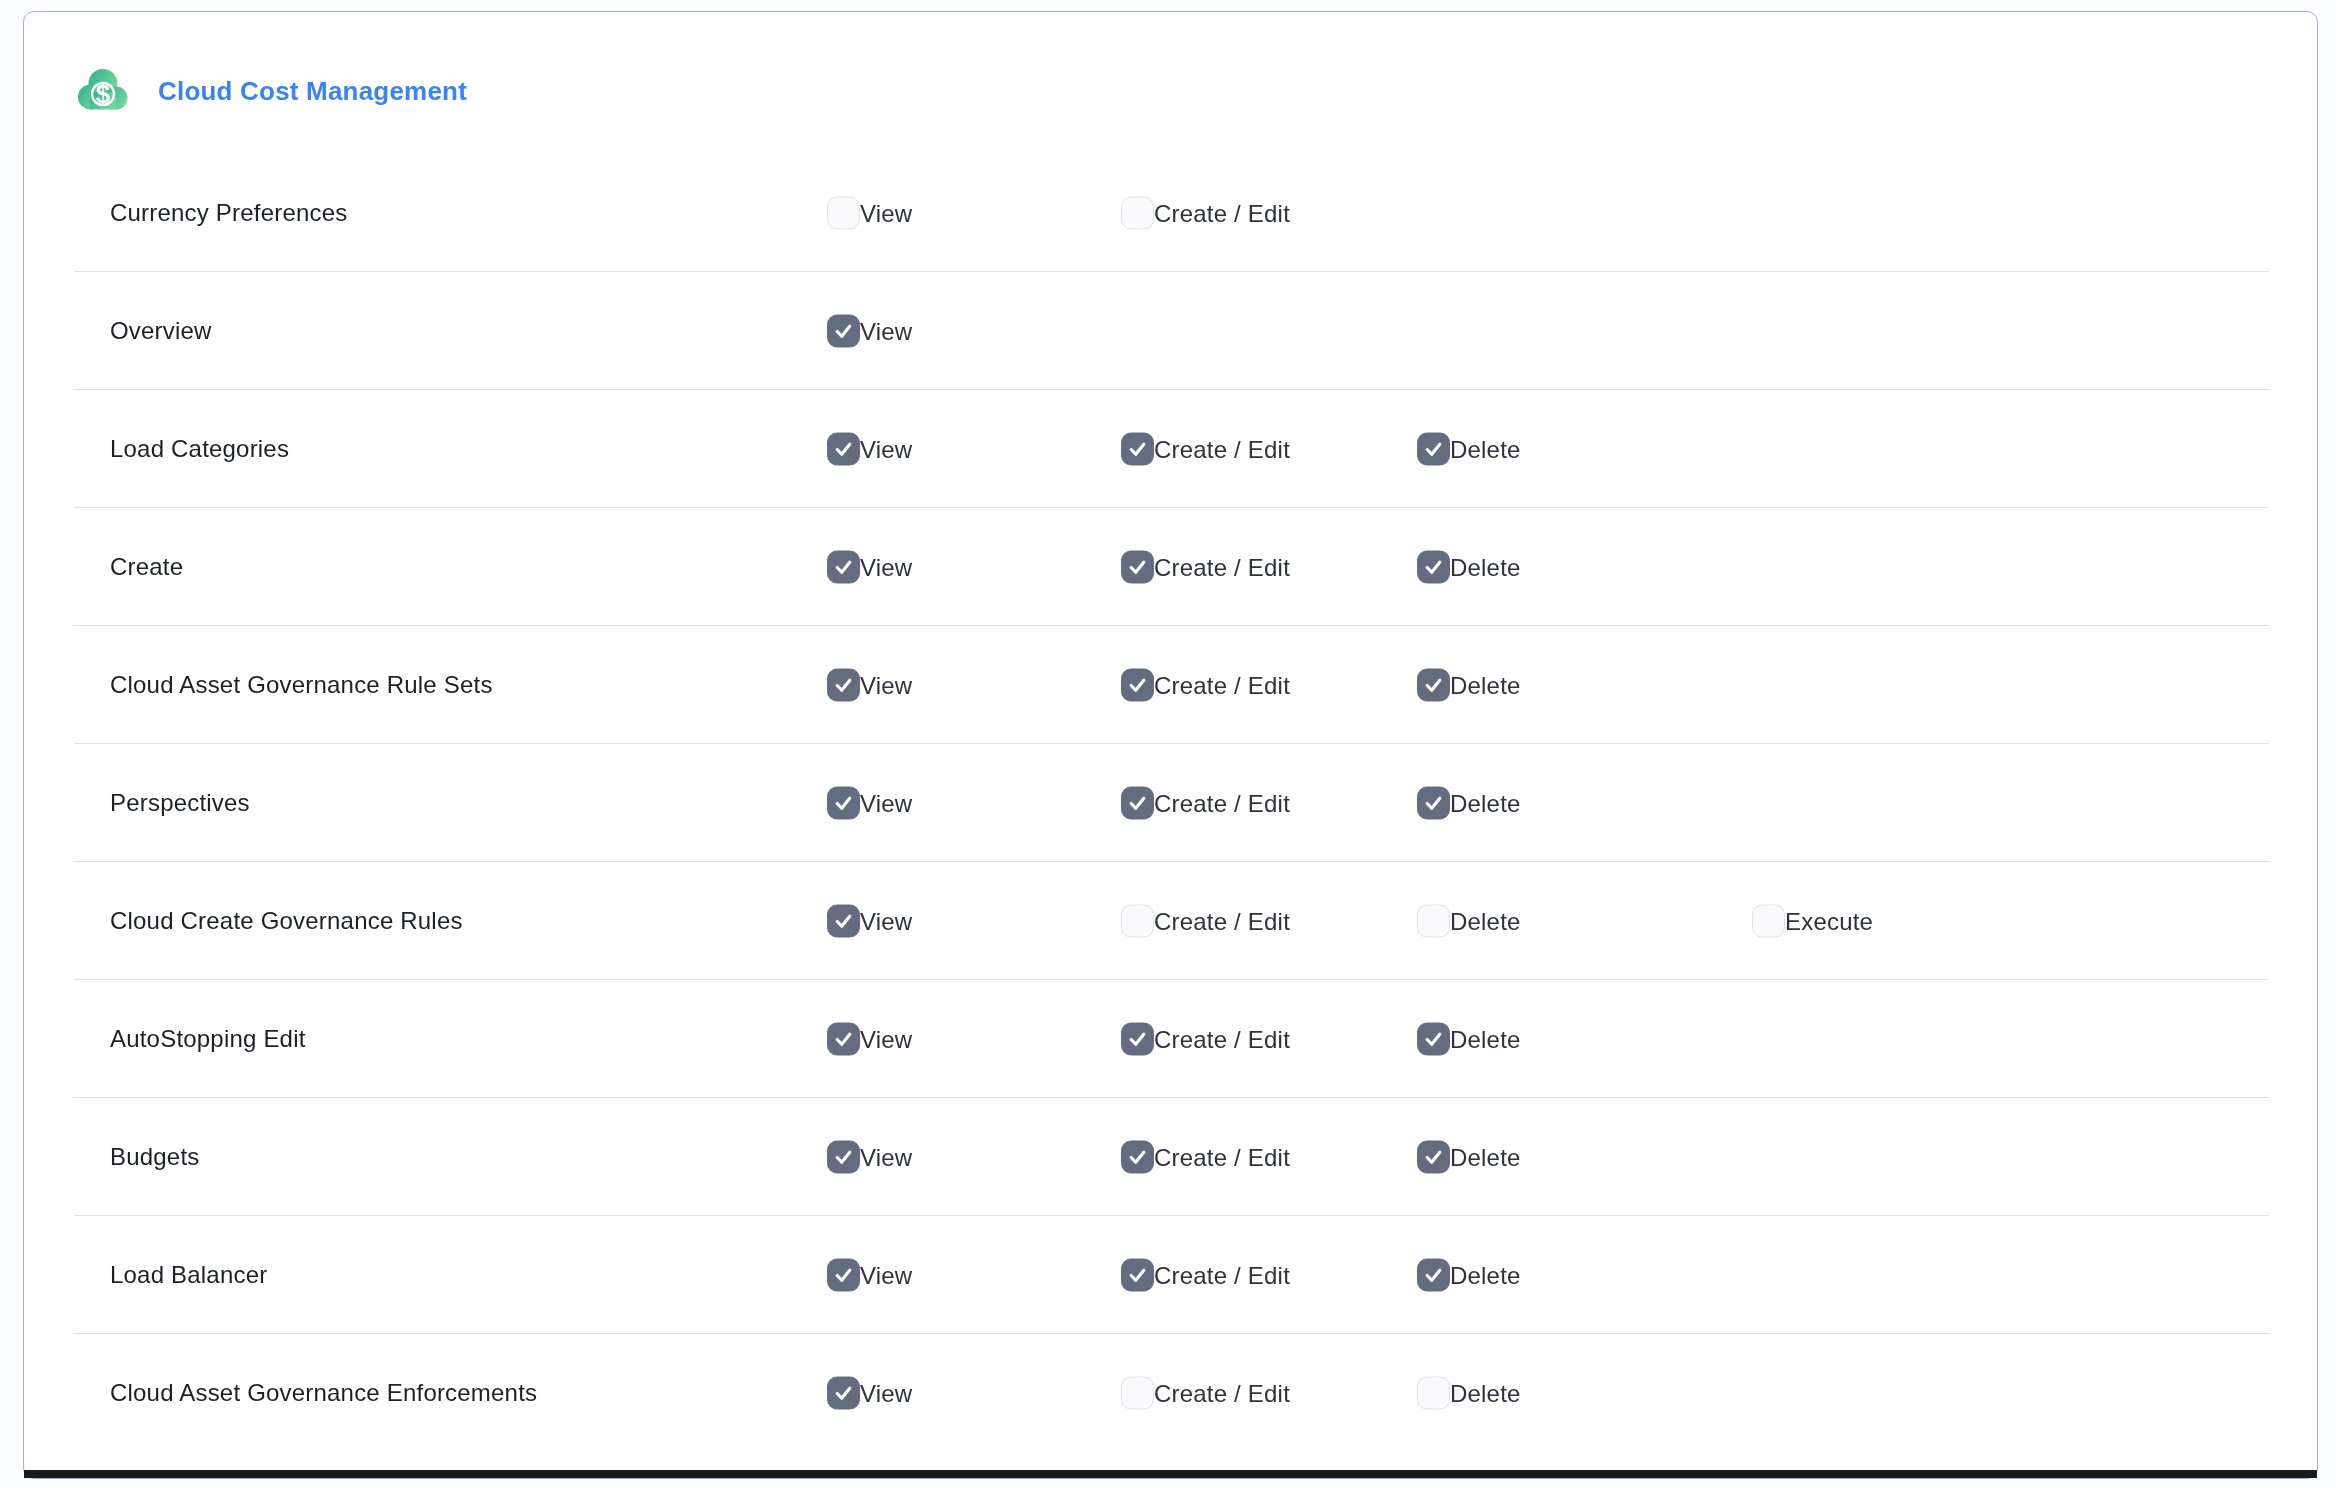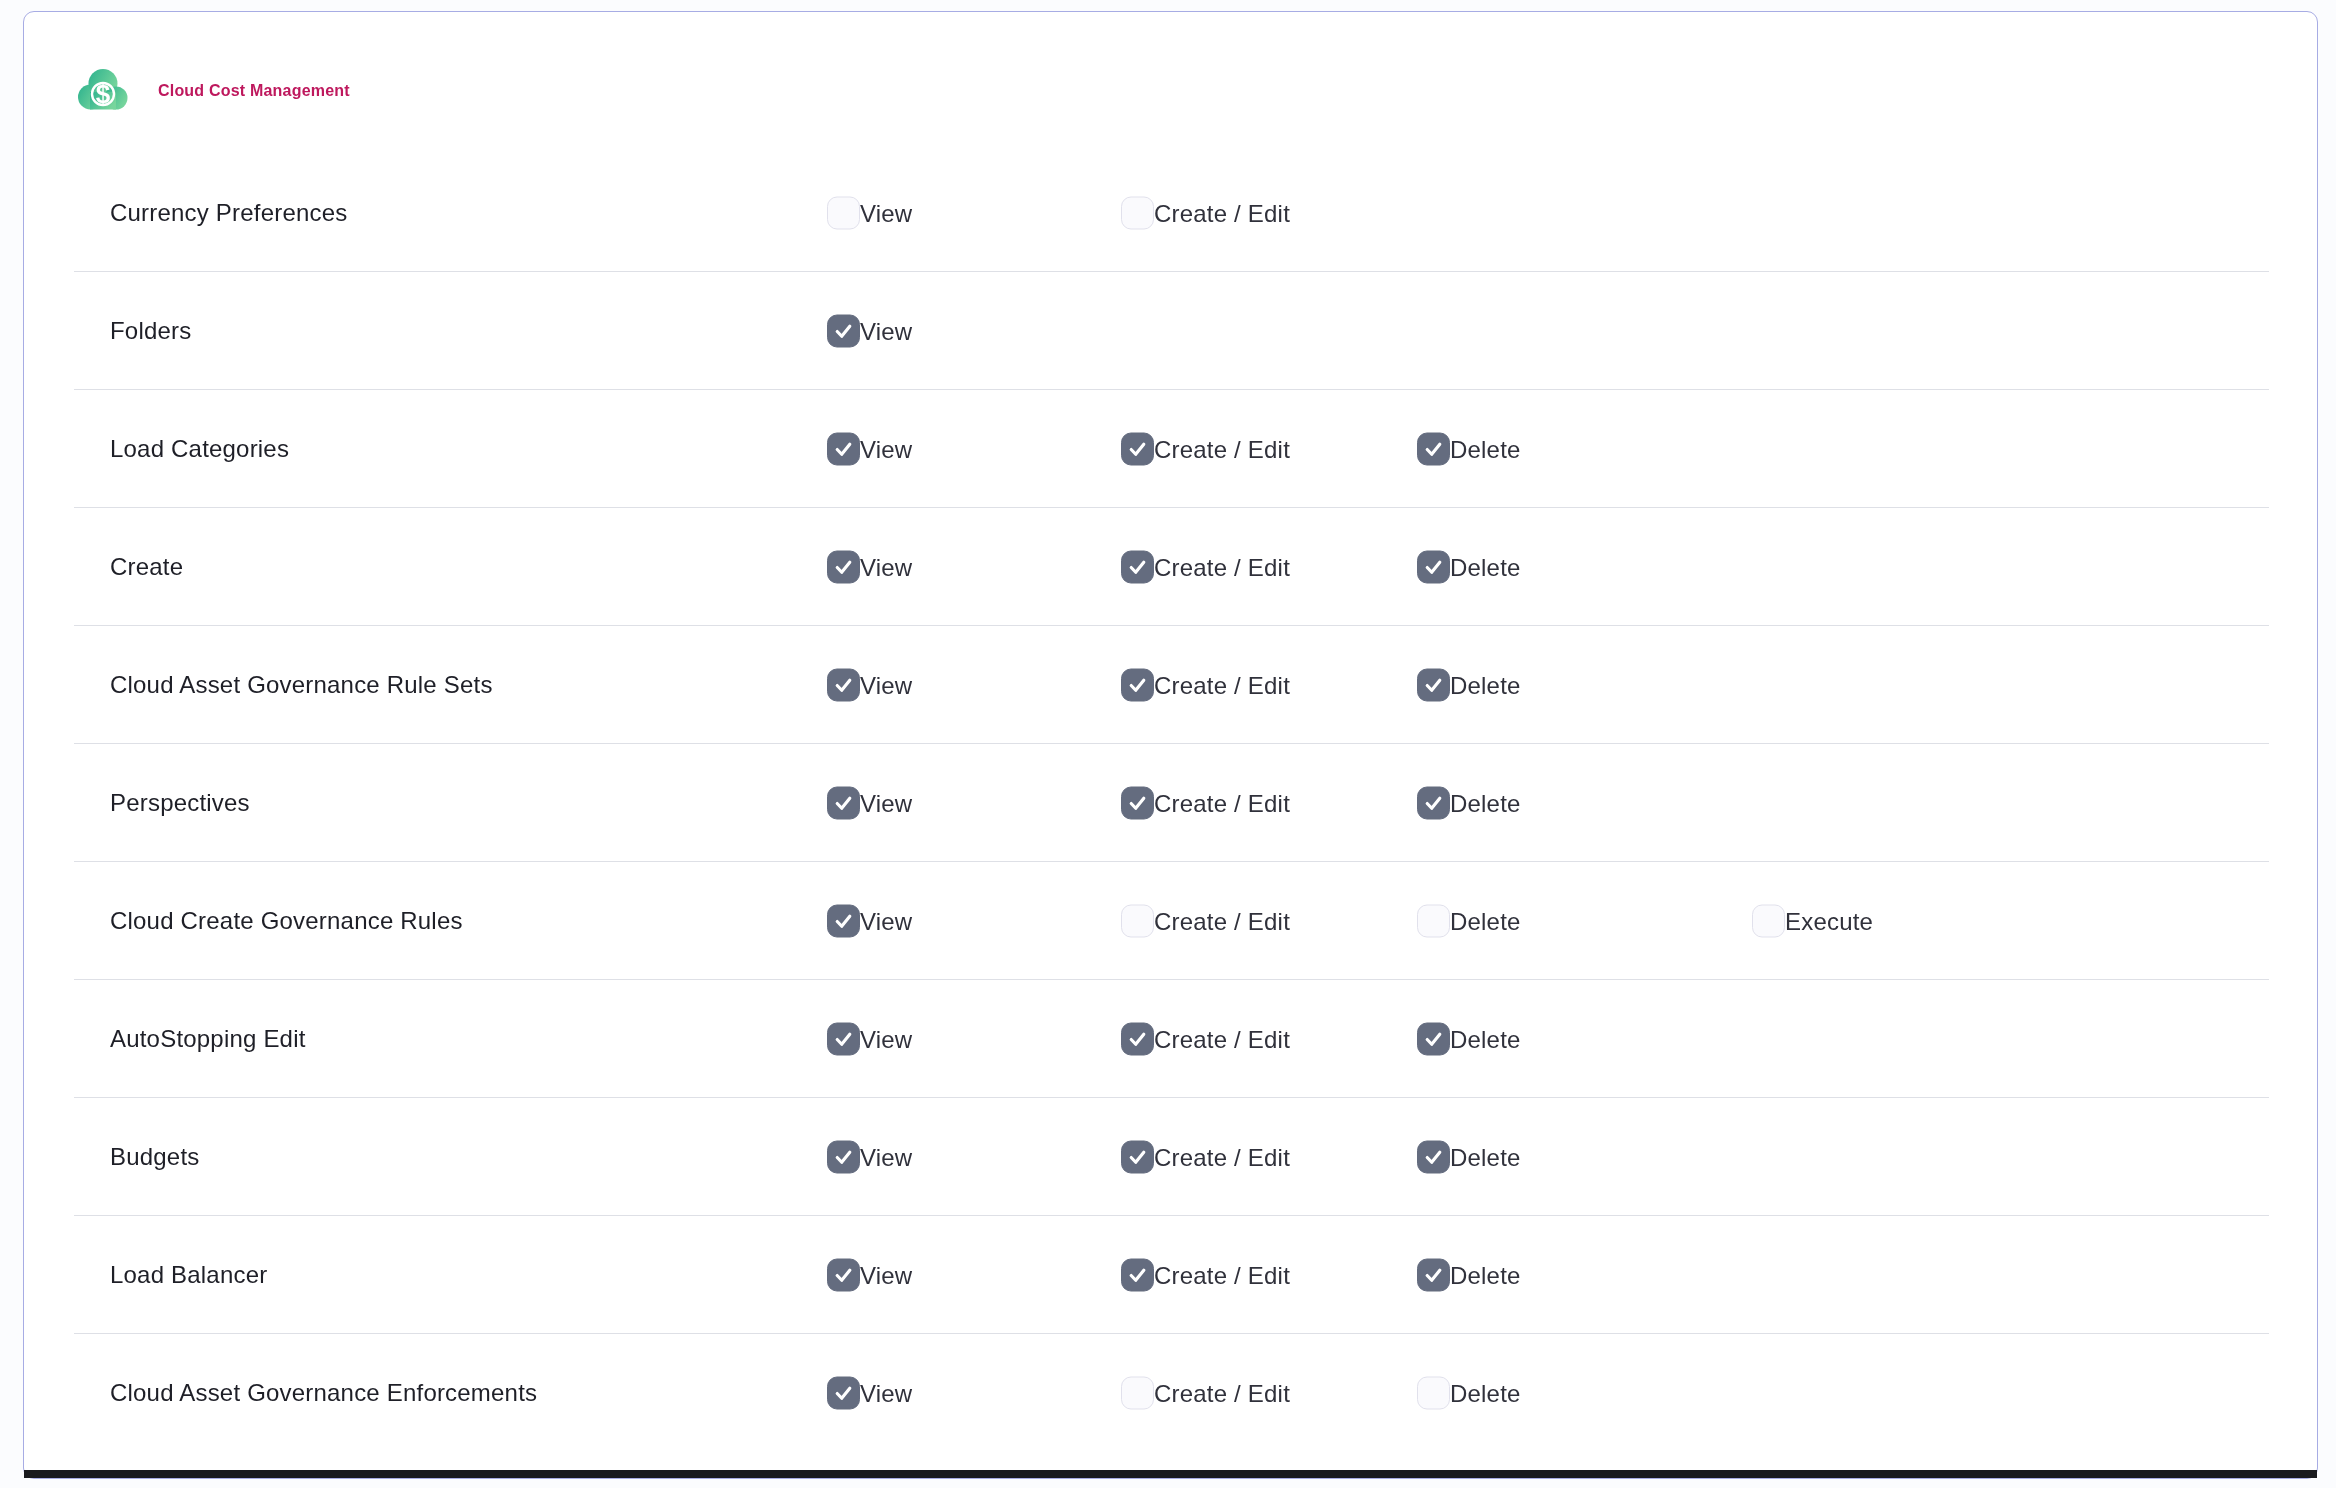--- a/index.html
+++ b/index.html
@@ -21,23 +21,23 @@
   }
   .panel-header {
     height: 142px;
     padding: 16px 0 0 50px;
     display: flex;
     align-items: center;
     gap: 28px;
   }
   .ccm-icon { width: 56px; height: 48px; flex: 0 0 auto; }
   .panel-title {
-    font-size: 16px;
+    font-size: 26px;
     font-weight: 600;
-    color: #be185d;
+    color: #3b82f6;
     letter-spacing: 0.2px;
   }
   .rows { position: relative; }
   .perm-row {
     position: relative;
     height: 118px;
     display: flex;
     align-items: center;
     padding-left: 86px;
   }
@@ -124,21 +124,21 @@
     <span class="perm-label">View</span>
   </label>
         <label class="perm-cell" style="left: 1097px;">
     <span class="checkbox">
       
     </span>
     <span class="perm-label">Create / Edit</span>
   </label>
       </div>
       <div class="perm-row">
-    <span class="row-label">Folders</span>
+    <span class="row-label">Overview</span>
   <label class="perm-cell checked" style="left: 803px;">
     <span class="checkbox">
       <svg class="check" viewBox="0 0 20 20" xmlns="http://www.w3.org/2000/svg">
         <polyline points="4,10.5 8.3,15 16,5.5" fill="none" stroke="#ffffff" stroke-width="3" stroke-linecap="round" stroke-linejoin="round"></polyline>
       </svg>
     </span>
     <span class="perm-label">View</span>
   </label>
       </div>
       <div class="perm-row">

